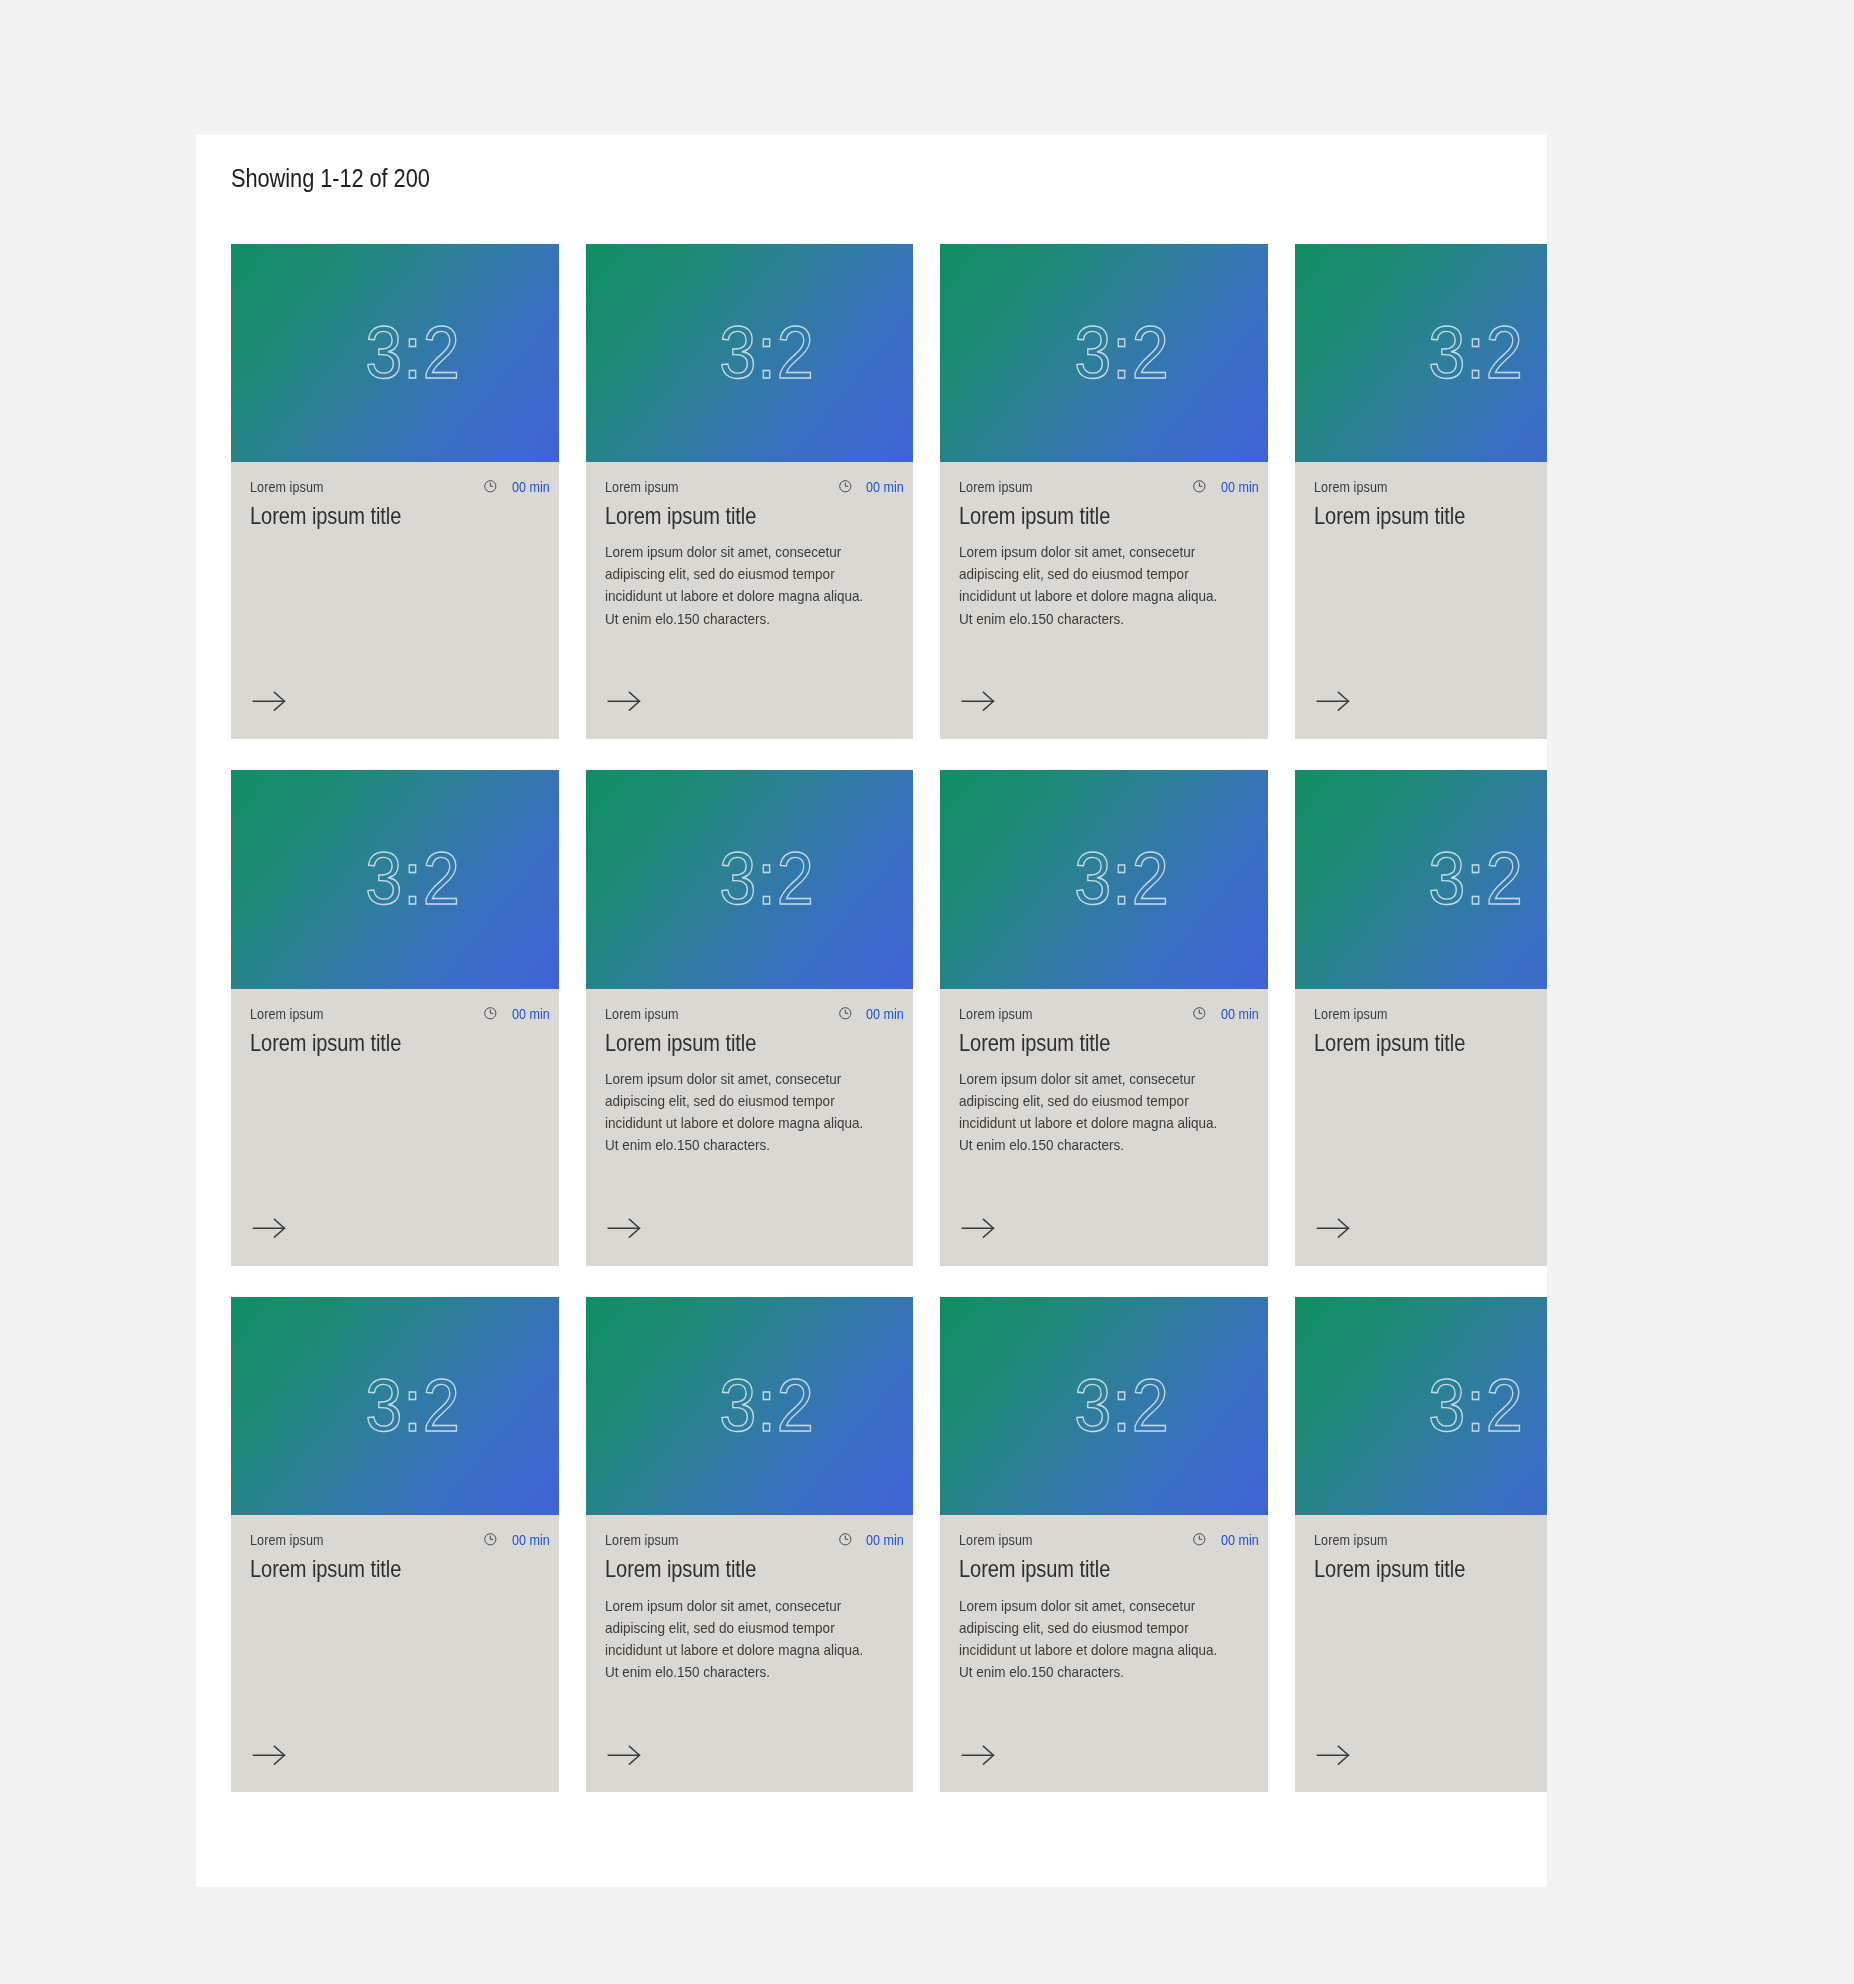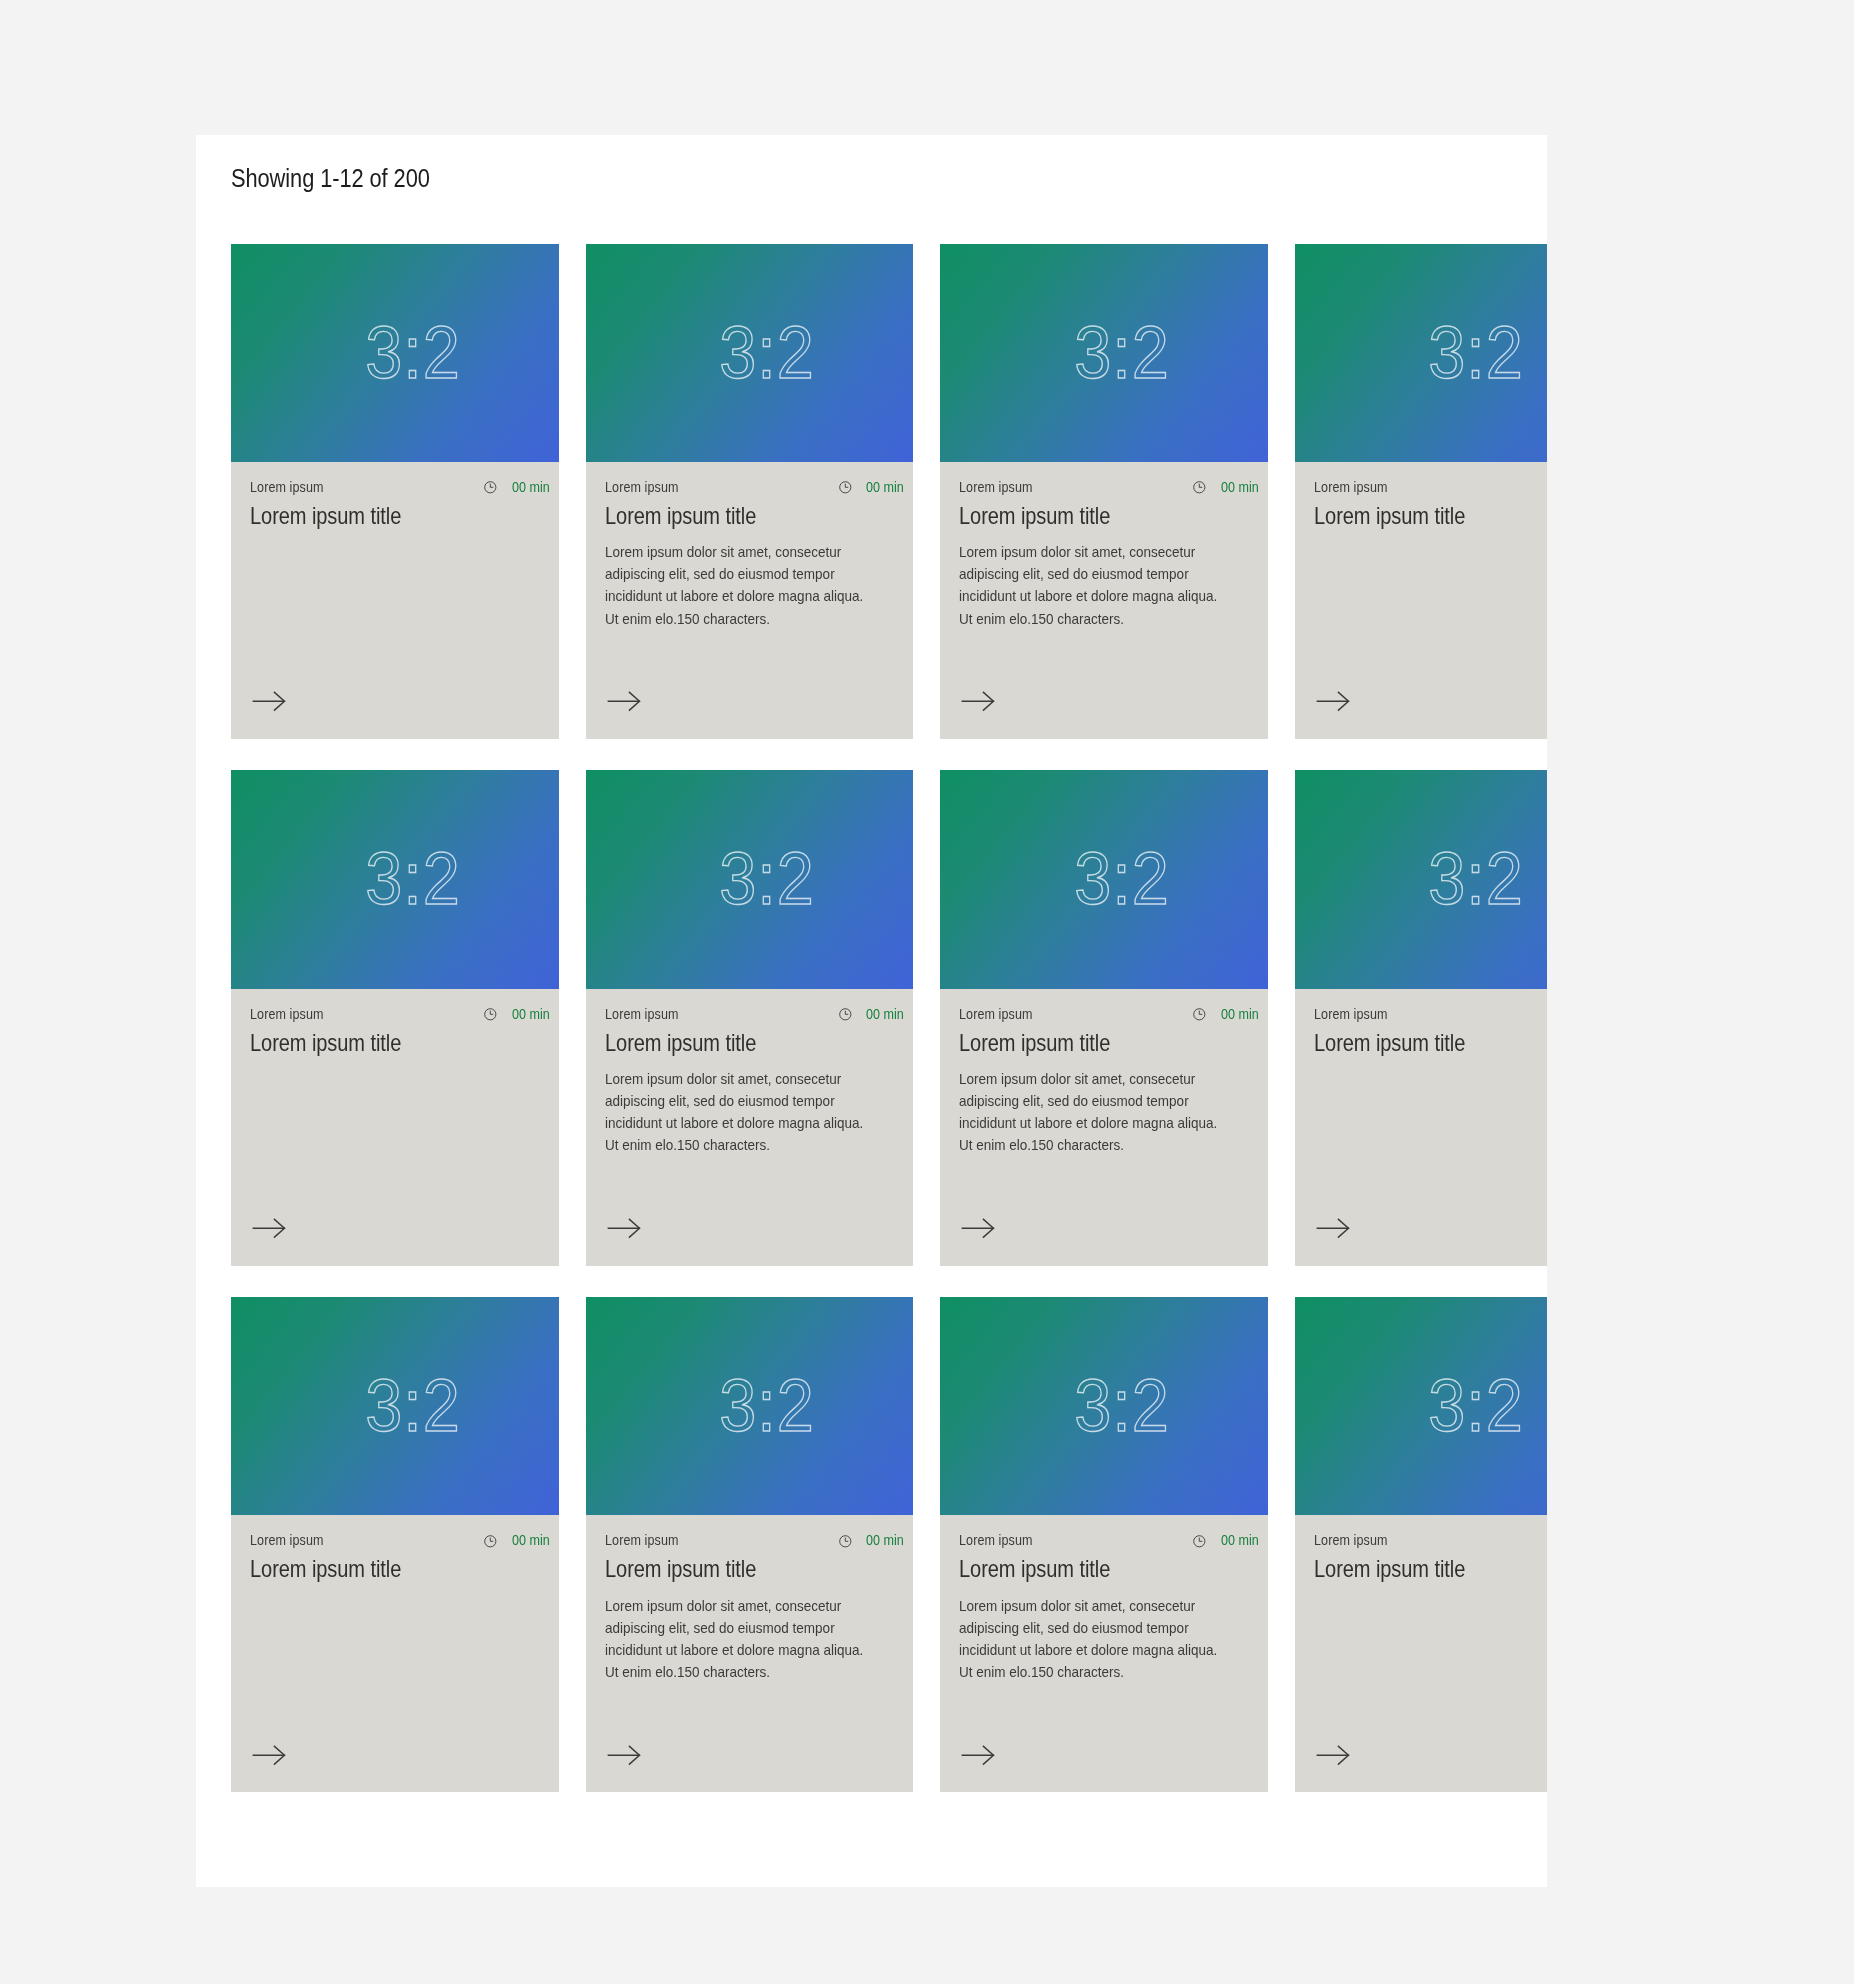--- a/index.html
+++ b/index.html
@@ -104,25 +104,25 @@
     font-size: 14.6px;
     color: #3b3b38;
     transform: scaleX(0.86);
     transform-origin: left center;
     white-space: nowrap;
     letter-spacing: 0.1px;
   }
 
   .meta-duration {
     display: flex;
-    align-items: flex-end;
+    align-items: flex-start;
     gap: 14px;
     font-family: "Liberation Sans", sans-serif;
     font-size: 14.6px;
-    color: #15803d;
+    color: #1d4ed8;
     white-space: nowrap;
   }
 
   .meta-duration .dur-text {
     transform: scaleX(0.86);
     transform-origin: left center;
     display: inline-block;
   }
 
   .clock-icon {

